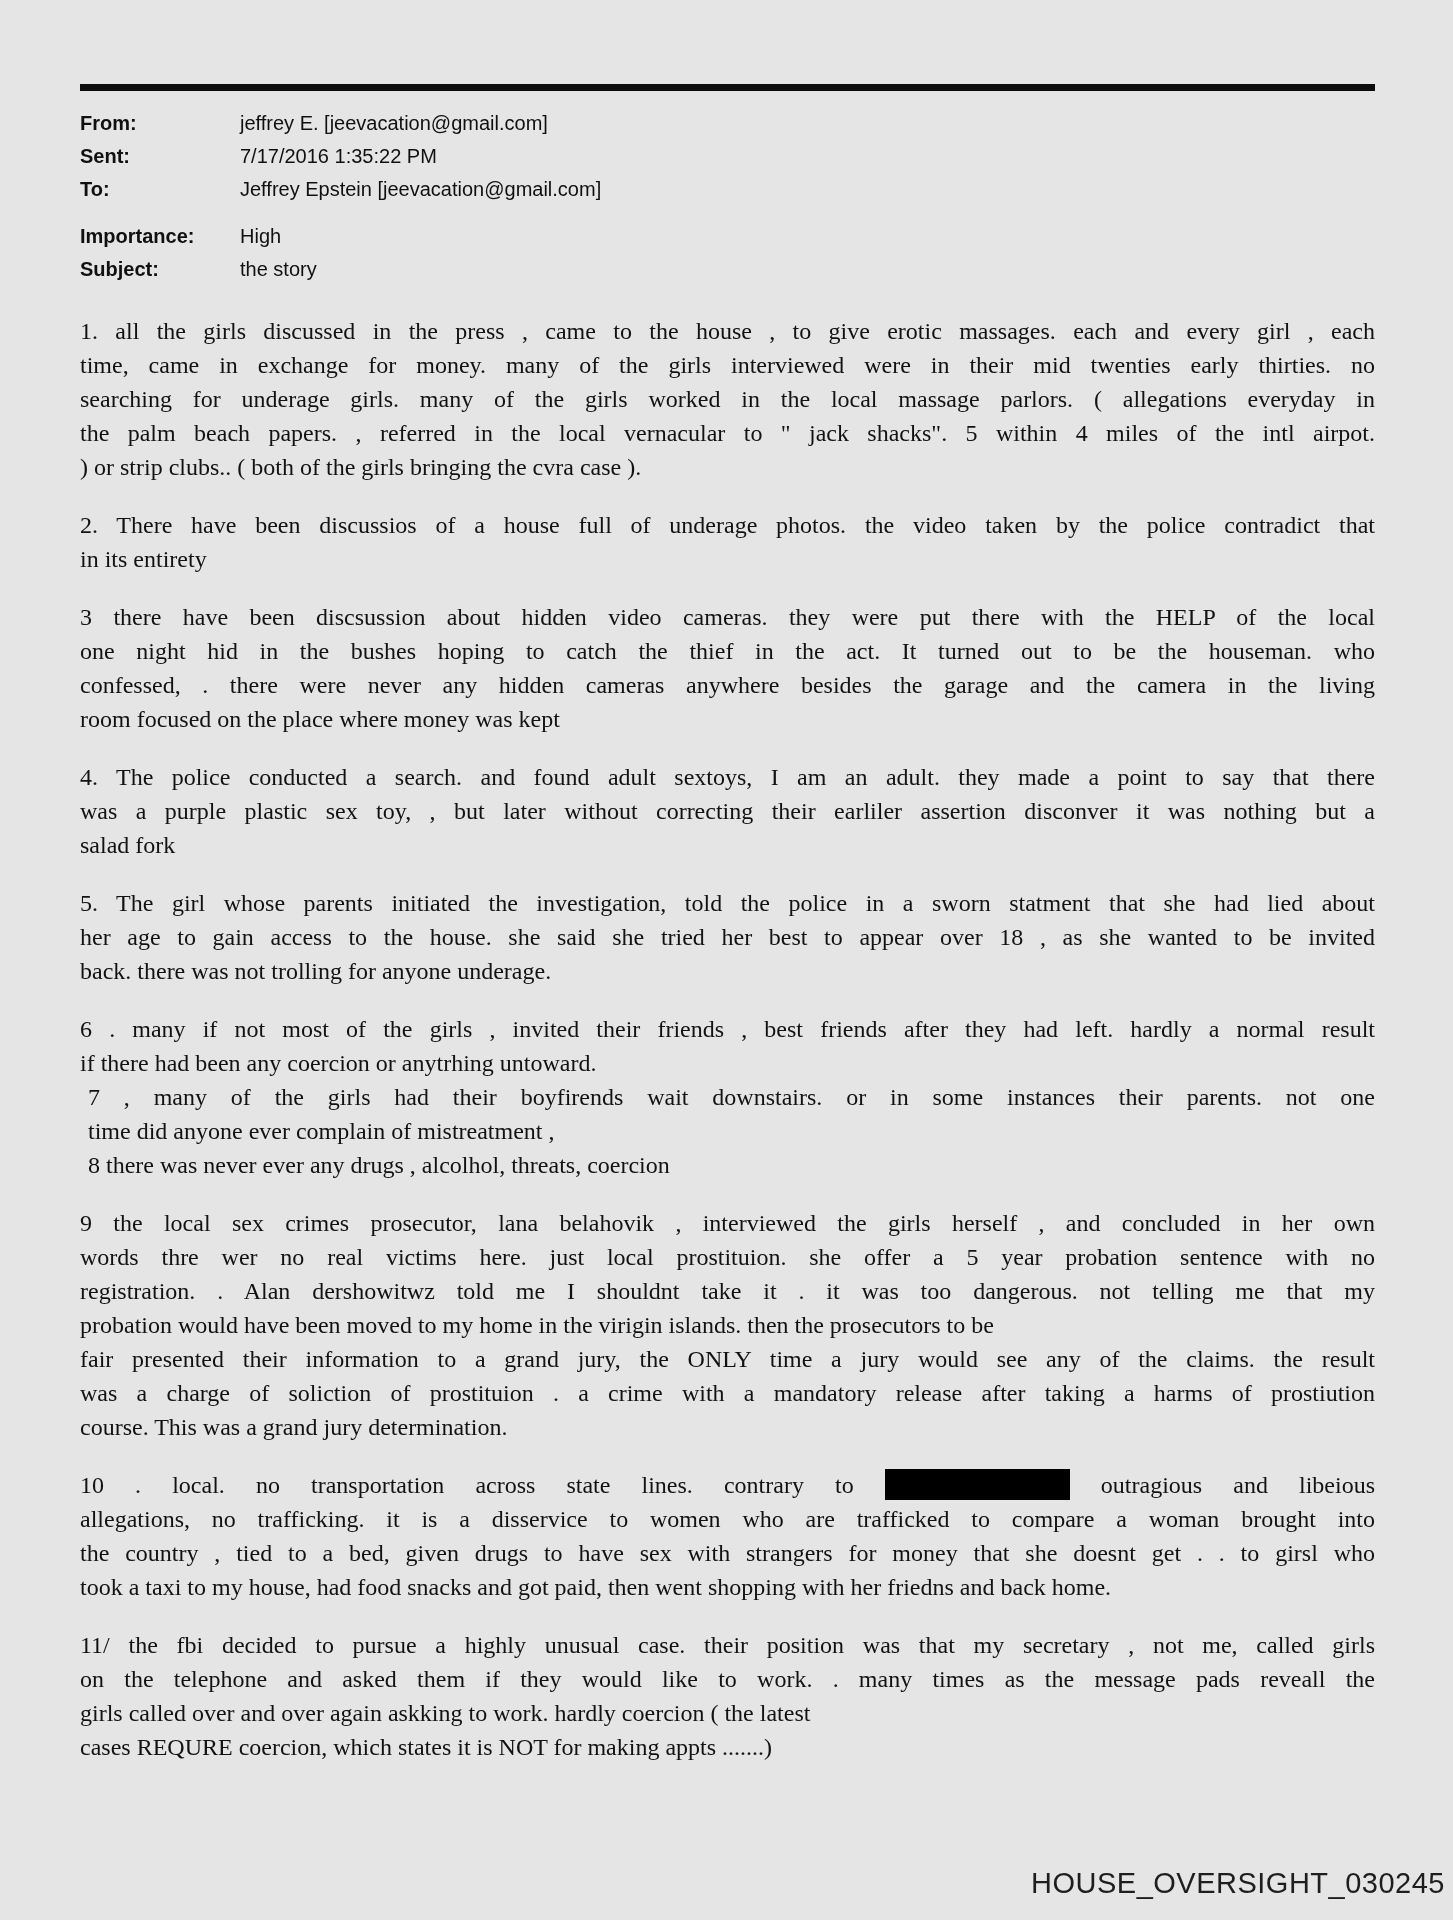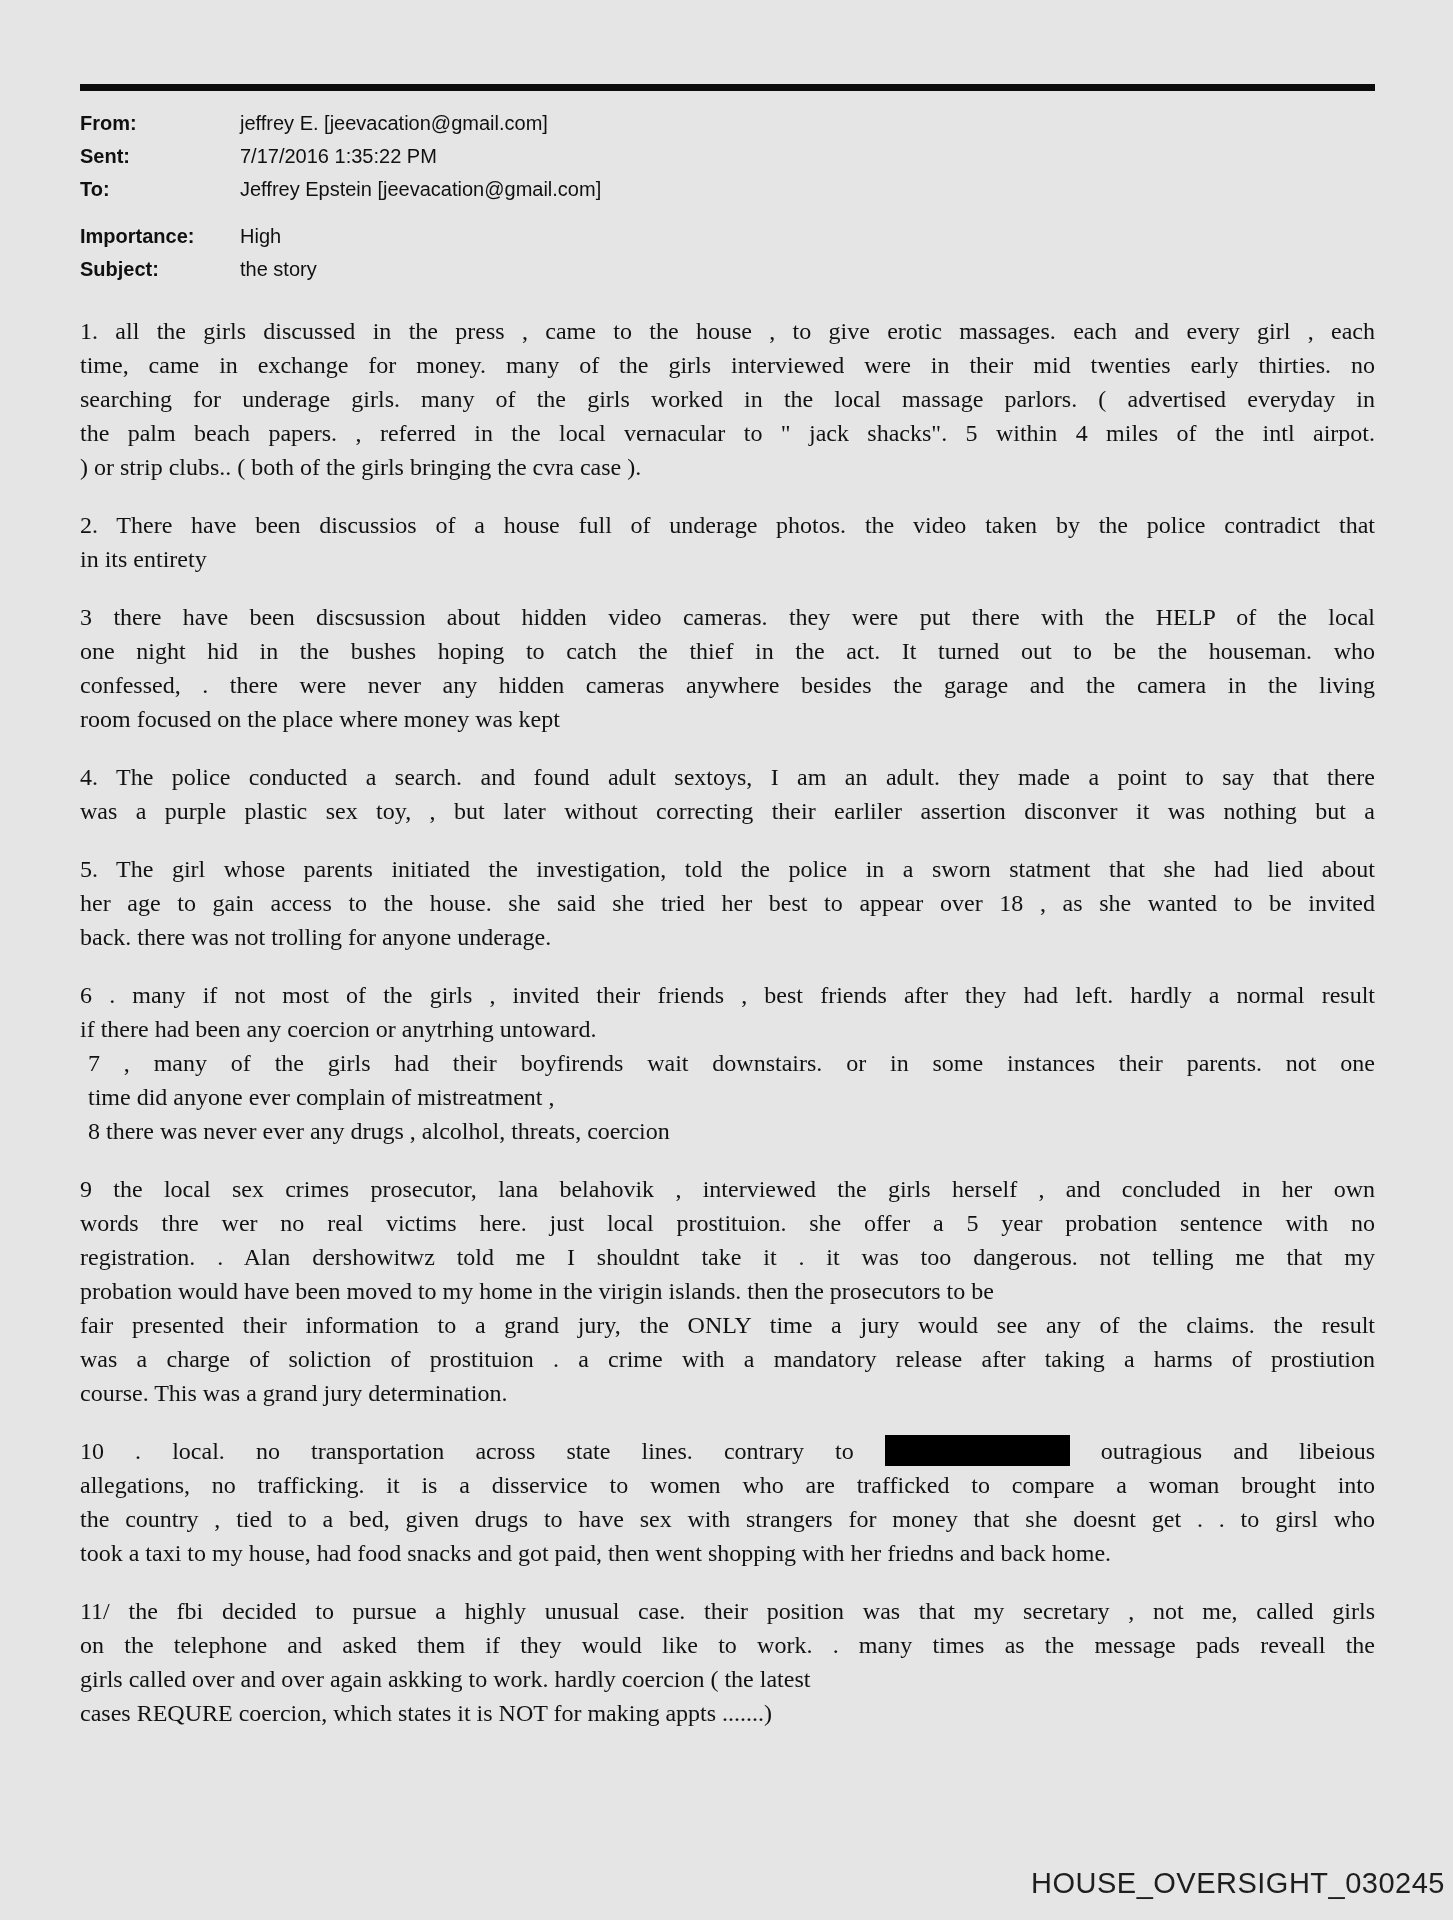--- a/index.html
+++ b/index.html
@@ -91,37 +91,38 @@
       </div>
       <div class="hdr-row">
         <span class="hdr-label">Subject:</span><span class="hdr-value">the story</span>
       </div>
     </div>
 
     <div class="body-text">
         <div class="para">
           <div class="ln just">1.  all the girls discussed in the press , came to the house , to give erotic massages.  each and every girl , each</div>
           <div class="ln just">time, came in exchange for money.  many of the girls interviewed were in their mid twenties early thirties.  no</div>
-          <div class="ln just">searching for underage girls.  many of the girls worked in the local massage parlors.  ( advertised everyday in</div>
+          <div class="ln just">searching for underage girls.  many of the girls worked in the local massage parlors.  ( allegations everyday in</div>
           <div class="ln just">the palm beach papers. , referred in the local vernacular to " jack shacks".  5 within 4 miles of the intl airpot.</div>
           <div class="ln">)  or strip clubs..  ( both of the girls bringing the cvra case ).</div>
         </div>
         <div class="para">
           <div class="ln just">2. There have been discussios of a house full of underage photos.  the video taken by the police contradict that</div>
           <div class="ln">in its entirety</div>
         </div>
         <div class="para">
           <div class="ln just">3 there have been discsussion about hidden video cameras.  they were put there with the HELP of the local</div>
           <div class="ln just">one night hid in the bushes  hoping to catch the thief in the act.  It turned out to be the houseman.  who</div>
           <div class="ln just">confessed, .  there were never any hidden cameras anywhere besides the garage and the camera in the living</div>
           <div class="ln">room focused on the place where money was kept</div>
         </div>
         <div class="para">
           <div class="ln just">4. The police conducted a search. and found adult sextoys,  I am an adult.  they made a point to say that there</div>
           <div class="ln just">was a purple plastic sex toy, , but later without correcting their earliler assertion disconver it was nothing but a</div>
+          <div class="ln">salad fork</div>
         </div>
         <div class="para">
           <div class="ln just">5. The girl whose parents initiated the investigation,  told the police in a sworn statment  that she had lied about</div>
           <div class="ln just">her age to gain access to the house.  she said she tried her best to appear over 18 , as she wanted to be invited</div>
           <div class="ln">back.  there was not trolling for anyone underage.</div>
         </div>
         <div class="para">
           <div class="ln just">6 . many if not most of the girls , invited their friends  , best friends after they had left.  hardly a normal result</div>
           <div class="ln">if there had been any coercion or anytrhing untoward.</div>
         </div>

